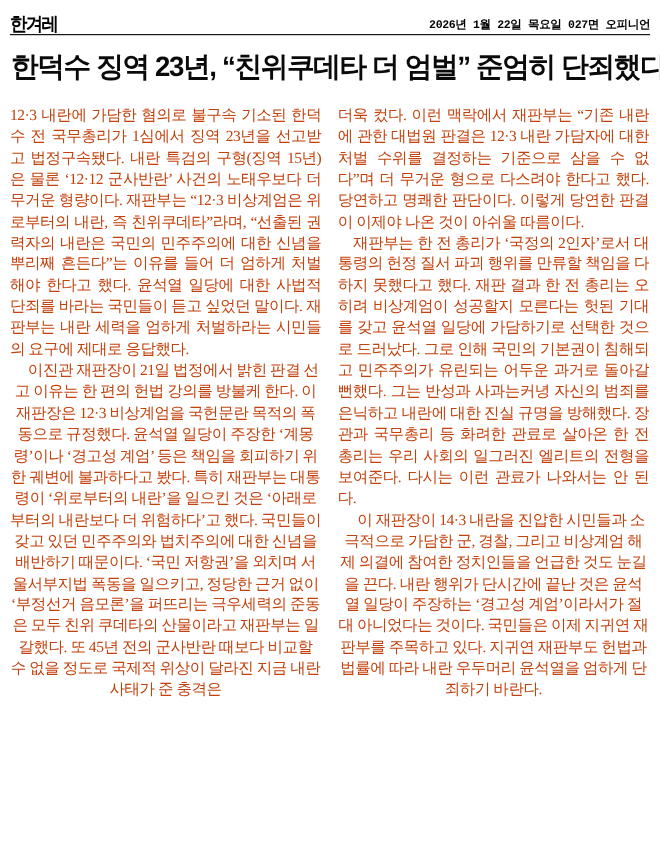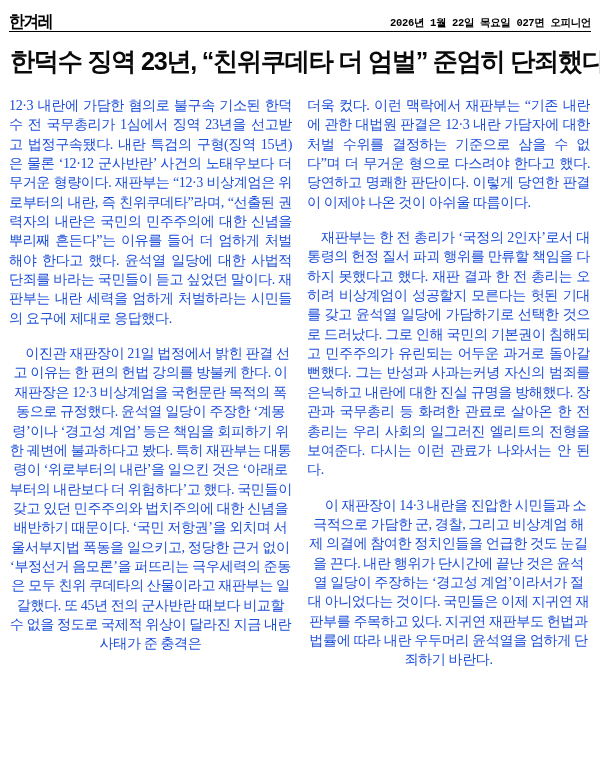--- a/index.html
+++ b/index.html
@@ -86,29 +86,29 @@
   }
   .col p {
     margin: 0;
     font-family: "Liberation Serif", "DejaVu Serif", serif;
     font-size: 14.1px;
     line-height: 19.35px;
     letter-spacing: -0.42px;
     text-align: justify;
     text-justify: inter-character;
     word-break: break-all;
-    color: #1d4ed8;
+    color: #c2410c;
     -webkit-hyphens: none;
     hyphens: none;
   }
   .col p.indent {
     text-indent: 14px;
   }
   .col p + p {
-    margin-top: 16px;
+    margin-top: 0;
   }
   .col p:last-child {
     text-align: center;
   }
 </style>
 </head>
 <body>
 
 <div id="page">
 

